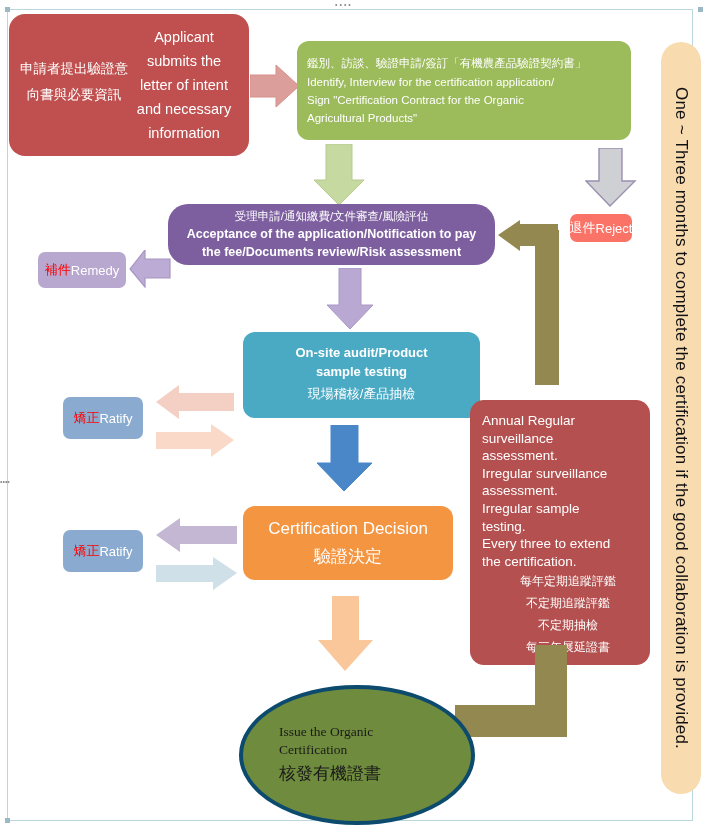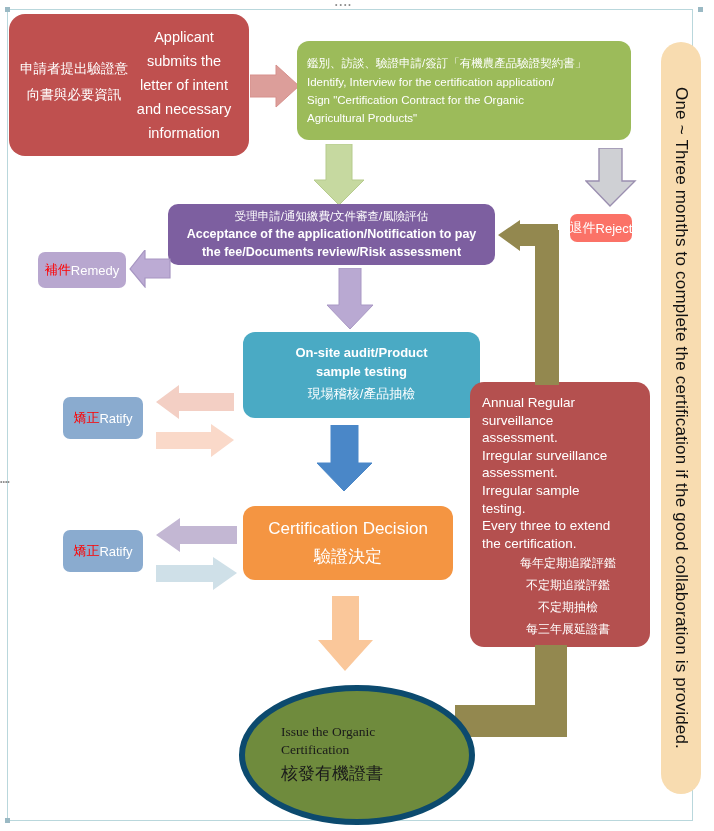--- a/index.html
+++ b/index.html
@@ -57,21 +57,21 @@
     background:#9cbb5a;border-radius:12px;
     padding:6px 8px 6px 10px;
     flex-direction:column;align-items:flex-start;text-align:left;
   }
   .box-identify .zh{font-size:11.5px;line-height:19px;}
   .box-identify .en{font-size:11.5px;line-height:18px;}
 
   
   .box-accept{
     left:168px;top:204px;width:327px;height:61px;
-    background:#7d5fa0;border-radius:10px;
+    background:#7d5fa0;border-radius:20px;
     flex-direction:column;padding:4px 6px;
   }
   .box-accept .zh{font-size:11.5px;line-height:17px;font-weight:400;}
   .box-accept .en{font-size:12.5px;line-height:18px;font-weight:bold;}
 
   
   .box-audit{
     left:243px;top:332px;width:237px;height:86px;
     background:#4aaac4;border-radius:12px;
     flex-direction:column;padding:4px;
@@ -83,21 +83,21 @@
   .box-decision{
     left:243px;top:506px;width:210px;height:74px;
     background:#f49542;border-radius:12px;
     flex-direction:column;padding:4px;
   }
   .box-decision .en{font-size:17px;line-height:28px;}
   .box-decision .zh{font-size:17px;line-height:28px;}
 
   
   .box-surv{
-    left:470px;top:382px;width:180px;height:265px;
+    left:470px;top:400px;width:180px;height:265px;
     background:#b4504f;border-radius:14px;
     color:#fff;text-align:left;padding:12px 8px 6px 12px;
     display:block;
   }
   .box-surv .en{font-size:13.5px;line-height:17.6px;display:block;}
   .box-surv .zh{font-size:12px;line-height:22px;display:block;text-align:center;padding-left:12px;}
 
   
   .tag{
     border-radius:7px;
@@ -110,21 +110,21 @@
   .tag-remedy{left:38px;top:252px;width:88px;height:36px;background:#b8a7cf;}
   .tag-reject{left:570px;top:214px;width:62px;height:28px;background:#fb7267;}
   .tag-reject .zh-red{color:#ffffff;}
   .tag-reject .en-w{color:#ffffff;}
   .tag-ratify1{left:63px;top:397px;width:80px;height:42px;background:#8aabcf;}
   .tag-ratify2{left:63px;top:530px;width:80px;height:42px;background:#8aabcf;}
 
   
   .ellipse-issue{
     left:239px;top:685px;width:236px;height:140px;
-    background:#6f8b3d;border:6px solid #0c4a6e;border-radius:50%;
+    background:#6f8b3d;border:4px solid #0c4a6e;border-radius:50%;
     display:flex;flex-direction:column;align-items:flex-start;
     justify-content:center;padding-left:36px;box-sizing:border-box;
   }
   .ellipse-issue .en{
     font-family:"Liberation Serif","DejaVu Serif",serif;
     font-size:13.5px;line-height:18px;color:#1a1a1a;text-align:left;
   }
   .ellipse-issue .zh{
     font-size:17px;line-height:26px;color:#1a1a1a;text-align:left;
     padding-top:2px;

